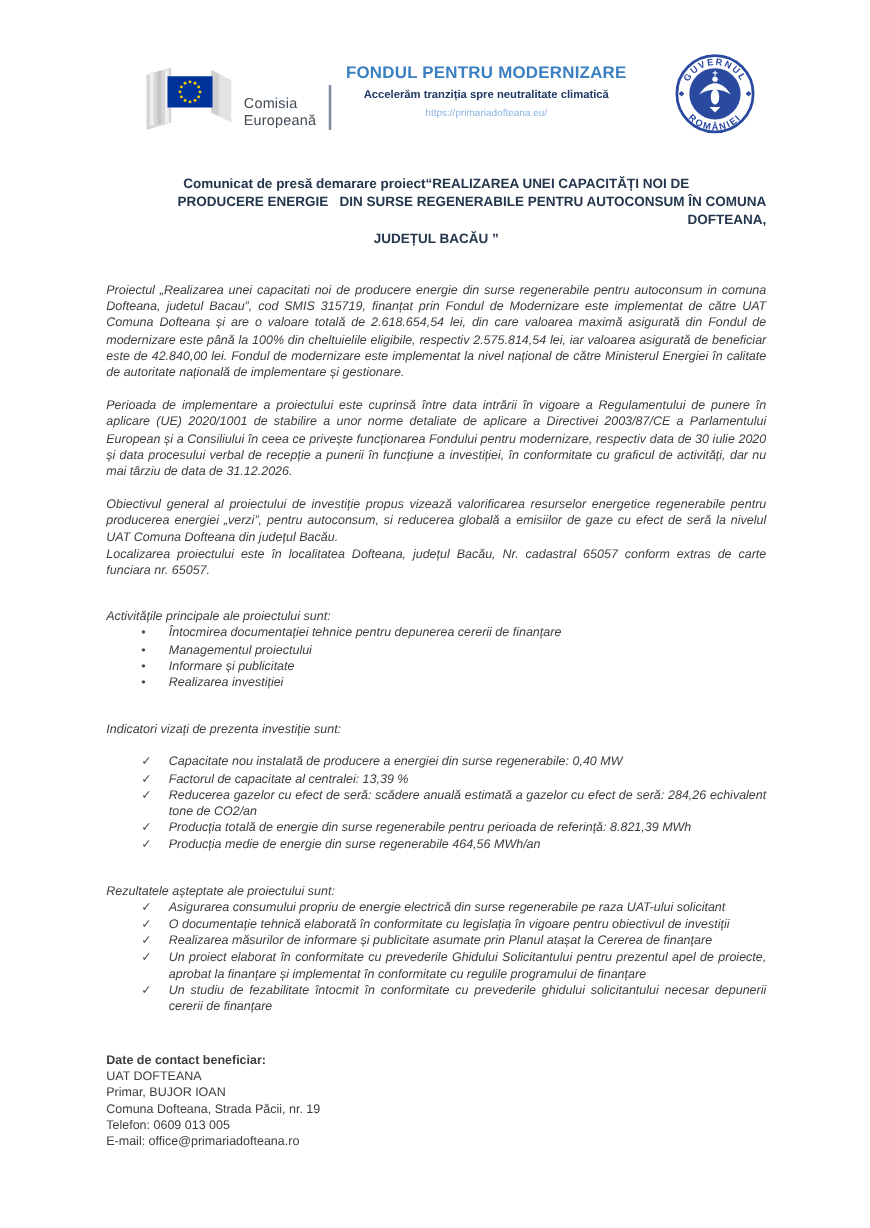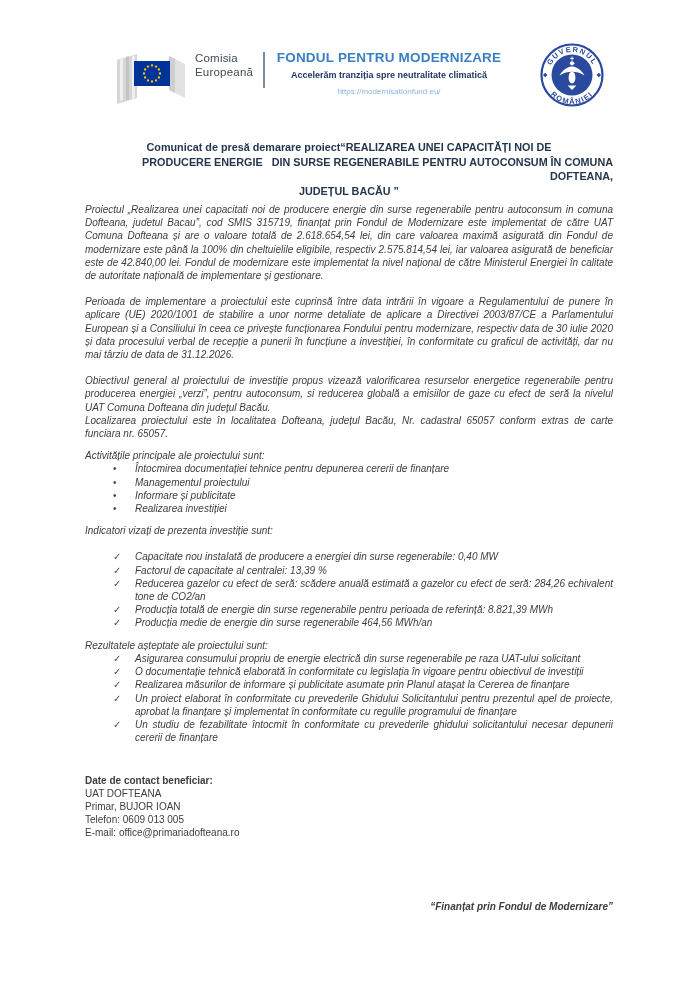--- a/index.html
+++ b/index.html
@@ -22,21 +22,21 @@
     top: 42px;
     left: 0;
     width: 696px;
     height: 70px;
   }
   .eu-logo {
     position: absolute;
     left: 117px;
     top: 10px;
     display: flex;
-    align-items: flex-start;
+    align-items: flex-end;
   }
   .eu-text {
     margin-left: 8px;
     font-size: 11.5px;
     line-height: 13.5px;
     color: #3f4a54;
     letter-spacing: 0.2px;
   }
   .eu-bar {
     width: 2px;
@@ -101,24 +101,24 @@
   .body-text, .section-head, .doc-list li {
     font-style: italic;
     font-size: 10px;
     line-height: 13.2px;
     color: #3d3d3d;
   }
   .body-text {
     text-align: justify;
     margin-top: 13px;
   }
-  .body-text.first { margin-top: 5px; }
+  .body-text.first { margin-top: 28px; }
   .body-text.no-gap { margin-top: 0; }
 
-  .section-head { margin-top: 9px; }
+  .section-head { margin-top: 24px; }
 
   ul.doc-list { list-style: none; }
   .doc-list li { display: flex; }
   .doc-list .marker {
     flex: none;
     width: 50px;
     padding-left: 28px;
     font-style: normal;
     color: #4a4a4a;
   }
@@ -181,21 +181,21 @@
       <div class="eu-text">
         <span>Comisia</span><br>
         <span>Europeană</span>
       </div>
       <div class="eu-bar"></div>
     </div>
 
     <div class="fund-block">
       <div class="fund-title">FONDUL PENTRU MODERNIZARE</div>
       <div class="fund-subtitle">Accelerăm tranziția spre neutralitate climatică</div>
-      <a href="#" class="fund-url">https://modernisationfund.eu/</a>
+      <a href="#" class="fund-url">https://primariadofteana.eu/</a>
     </div>
 
     <div class="gov-seal">
       <svg width="66" height="66" viewBox="0 0 66 66" aria-hidden="true">
         <circle cx="33" cy="33" r="30.5" fill="#ffffff" stroke="#2a4aa0" stroke-width="2.2"></circle>
         <circle cx="33" cy="33" r="20.5" fill="#2a4aa0"></circle>
         <defs>
           <path id="sealTop" d="M 10 33 A 23 23 0 0 1 56 33"></path>
           <path id="sealBottom" d="M 4 33 A 29 29 0 0 0 62 33"></path>
         </defs>
@@ -304,19 +304,20 @@
       <li>
         <span class="marker">✓</span>
         <span class="item-text">Un studiu de fezabilitate întocmit în conformitate cu prevederile ghidului solicitantului necesar depunerii cererii de finanțare</span>
       </li>
     </ul>
 
     <div class="contact">
       <div class="contact-head">Date de contact beneficiar:</div>
       <div>UAT DOFTEANA</div>
       <div>Primar, BUJOR IOAN</div>
+      <div>Comuna Dofteana, Strada Păcii, nr. 19</div>
       <div>Telefon: 0609 013 005</div>
       <div>E-mail: office@primariadofteana.ro</div>
     </div>
 
     <div class="footer-quote">“Finanțat prin Fondul de Modernizare”</div>
   </div>
 </div>
 
 </body></html>

